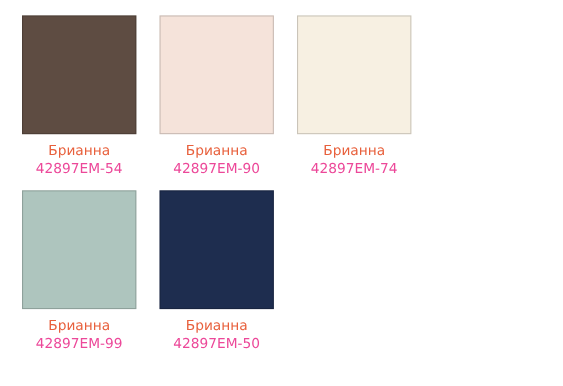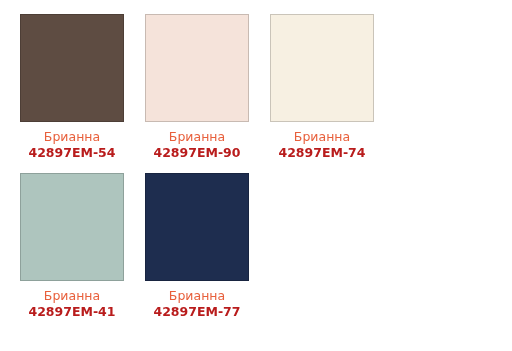--- a/index.html
+++ b/index.html
@@ -45,23 +45,22 @@
   }
   .swatch-name {
     display: block;
     font-size: 12.5px;
     color: #e8603c;
     white-space: nowrap;
   }
   .swatch-code {
     display: block;
     font-size: 12.5px;
-    color: #b91c1c;
+    color: #ec4899;
     white-space: nowrap;
-    font-weight: bold;
   }
 </style>
 </head>
 <body>
 
 <div class="palette-grid" id="grid">
     <div class="swatch-cell">
       <div class="swatch-chip" style="background-image: ; background-position-x: ; background-position-y: ; background-size: ; background-repeat: ; background-attachment: ; background-origin: ; background-clip: ; background-color: rgb(94, 76, 66); --c: #5e4c42;"></div>
       <div class="swatch-label">
         <span class="swatch-name">Брианна</span>
@@ -79,23 +78,23 @@
       <div class="swatch-chip" style="background-image: ; background-position-x: ; background-position-y: ; background-size: ; background-repeat: ; background-attachment: ; background-origin: ; background-clip: ; background-color: rgb(247, 240, 226); --c: #f7f0e2;"></div>
       <div class="swatch-label">
         <span class="swatch-name">Брианна</span>
         <span class="swatch-code">42897EM-74</span>
       </div>
     </div>
     <div class="swatch-cell">
       <div class="swatch-chip" style="background-image: ; background-position-x: ; background-position-y: ; background-size: ; background-repeat: ; background-attachment: ; background-origin: ; background-clip: ; background-color: rgb(174, 197, 190); --c: #aec5be;"></div>
       <div class="swatch-label">
         <span class="swatch-name">Брианна</span>
-        <span class="swatch-code">42897EM-41</span>
+        <span class="swatch-code">42897EM-99</span>
       </div>
     </div>
     <div class="swatch-cell">
       <div class="swatch-chip" style="background-image: ; background-position-x: ; background-position-y: ; background-size: ; background-repeat: ; background-attachment: ; background-origin: ; background-clip: ; background-color: rgb(30, 45, 79); --c: #1e2d4f;"></div>
       <div class="swatch-label">
         <span class="swatch-name">Брианна</span>
-        <span class="swatch-code">42897EM-77</span>
+        <span class="swatch-code">42897EM-50</span>
       </div>
     </div>
   </div>
 
 </body></html>

